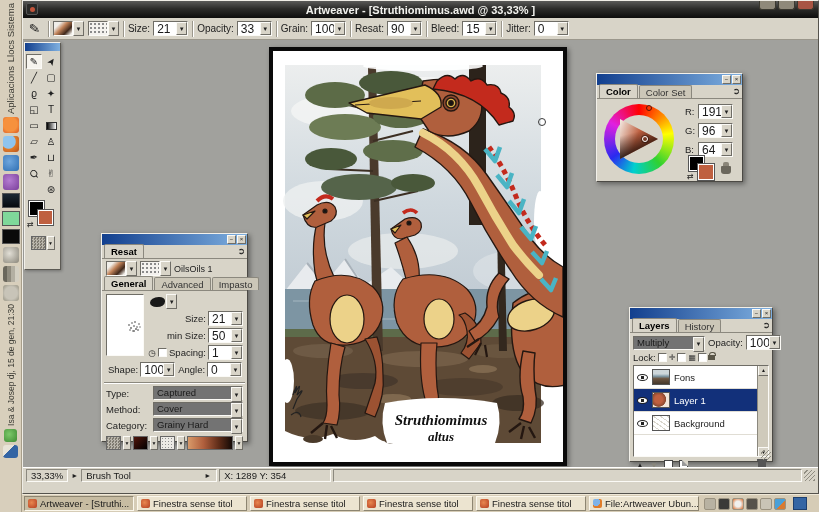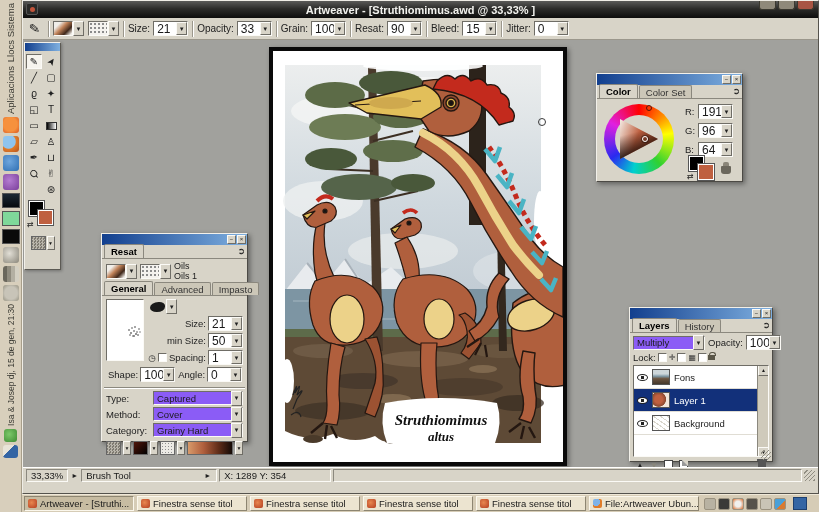--- a/index.html
+++ b/index.html
@@ -85,21 +85,21 @@
   .dab{position:absolute;left:26px;top:30px;width:2px;height:2px;background:#8a8a8a;border-radius:50%;
     box-shadow:3px 1px 0 #9a9a9a,-3px 2px 0 #777,1px -4px 0 #888,-2px -3px 0 #999,4px 4px 0 #8a8a8a,-4px 4px 0 #9c9c9c,0 5px 0 #777,5px -2px 0 #999,-5px -1px 0 #888,2px 3px 0 #6f6f6f,-1px 5px 0 #9a9a9a,6px 1px 0 #b0b0b0}
   .bp-right{flex:1;display:flex;flex-direction:column;gap:2px}
   .shapedd{display:flex;align-items:center;margin-left:2px}
   .blob{width:15px;height:10px;background:#191919;border-radius:60% 40% 55% 45%;margin-right:1px}
   .srow{display:flex;align-items:center;justify-content:flex-end;gap:2px}
   .srow .plabel{white-space:nowrap}
   .sep{height:1px;background:#8b887e;box-shadow:0 1px 0 #fff;margin:3px 2px}
   .crow{display:flex;align-items:center;gap:3px;padding:0 4px;margin-bottom:2px}
   .crow .plabel{width:44px}
-  .wcombo{flex:1;display:flex;align-items:center;height:14px;background:#8b5cf6;border:1px solid;border-color:#6f6d66 #fbfaf6 #fbfaf6 #6f6d66}
+  .wcombo{flex:1;display:flex;height:14px;background:#737373;border:1px solid;border-color:#6f6d66 #fbfaf6 #fbfaf6 #6f6d66}
   .wcombo .wval{flex:1;padding-left:3px;font-size:9.5px;white-space:nowrap}
   .swrow{display:flex;align-items:center;gap:2px;padding:2px 4px}
   .swbox{width:15px;height:14px;border:1px solid #666}
   .sw-noise{background:repeating-conic-gradient(#b9b5ab 0% 25%,#7e7a70 0% 50%) 0 0/3px 3px}
   .sw-darkgrad{background:linear-gradient(135deg,#51160b,#000)}
   .sw-texture{background:radial-gradient(circle,#8f8f8f 30%,transparent 34%) 0 0/3px 3px #eceae5}
   .sw-ramp{flex:1;height:14px;border:1px solid #666;background:linear-gradient(90deg,#d89a6a,#b05f3d 35%,#5e2c18 70%,#140a06)}
   .minidd{width:8px;height:14px;background:#d8d4c8;border:1px solid;border-color:#fbfaf6 #6f6d66 #6f6d66 #fbfaf6;font-size:5px;display:flex;align-items:center;justify-content:center}
   .cb{width:9px;height:9px;background:#fff;border:1px solid;border-color:#6f6d66 #fbfaf6 #fbfaf6 #6f6d66}
   .clockg{font-size:9px;color:#333}
@@ -446,21 +446,21 @@
         </div>
         <div class="prow">
           <span class="ddgroup">
             <span class="thumbbox t-stroke"></span>
             <span class="ddbtn">▼</span>
           </span>
           <span class="ddgroup">
             <span class="thumbbox t-dab"></span>
             <span class="ddbtn">▼</span>
           </span>
-          <span style="display:flex;flex-direction:column">
+          <span style="display:flex;flex-direction:row">
             <span class="preset-name">Oils</span>
             <span class="preset-name">Oils 1</span>
           </span>
         </div>
         <div class="tabstrip" style="height:13px">
           <span class="tab active">General</span>
           <span class="tab">Advanced</span>
           <span class="tab">Impasto</span>
         </div>
         <div class="bp-main">

